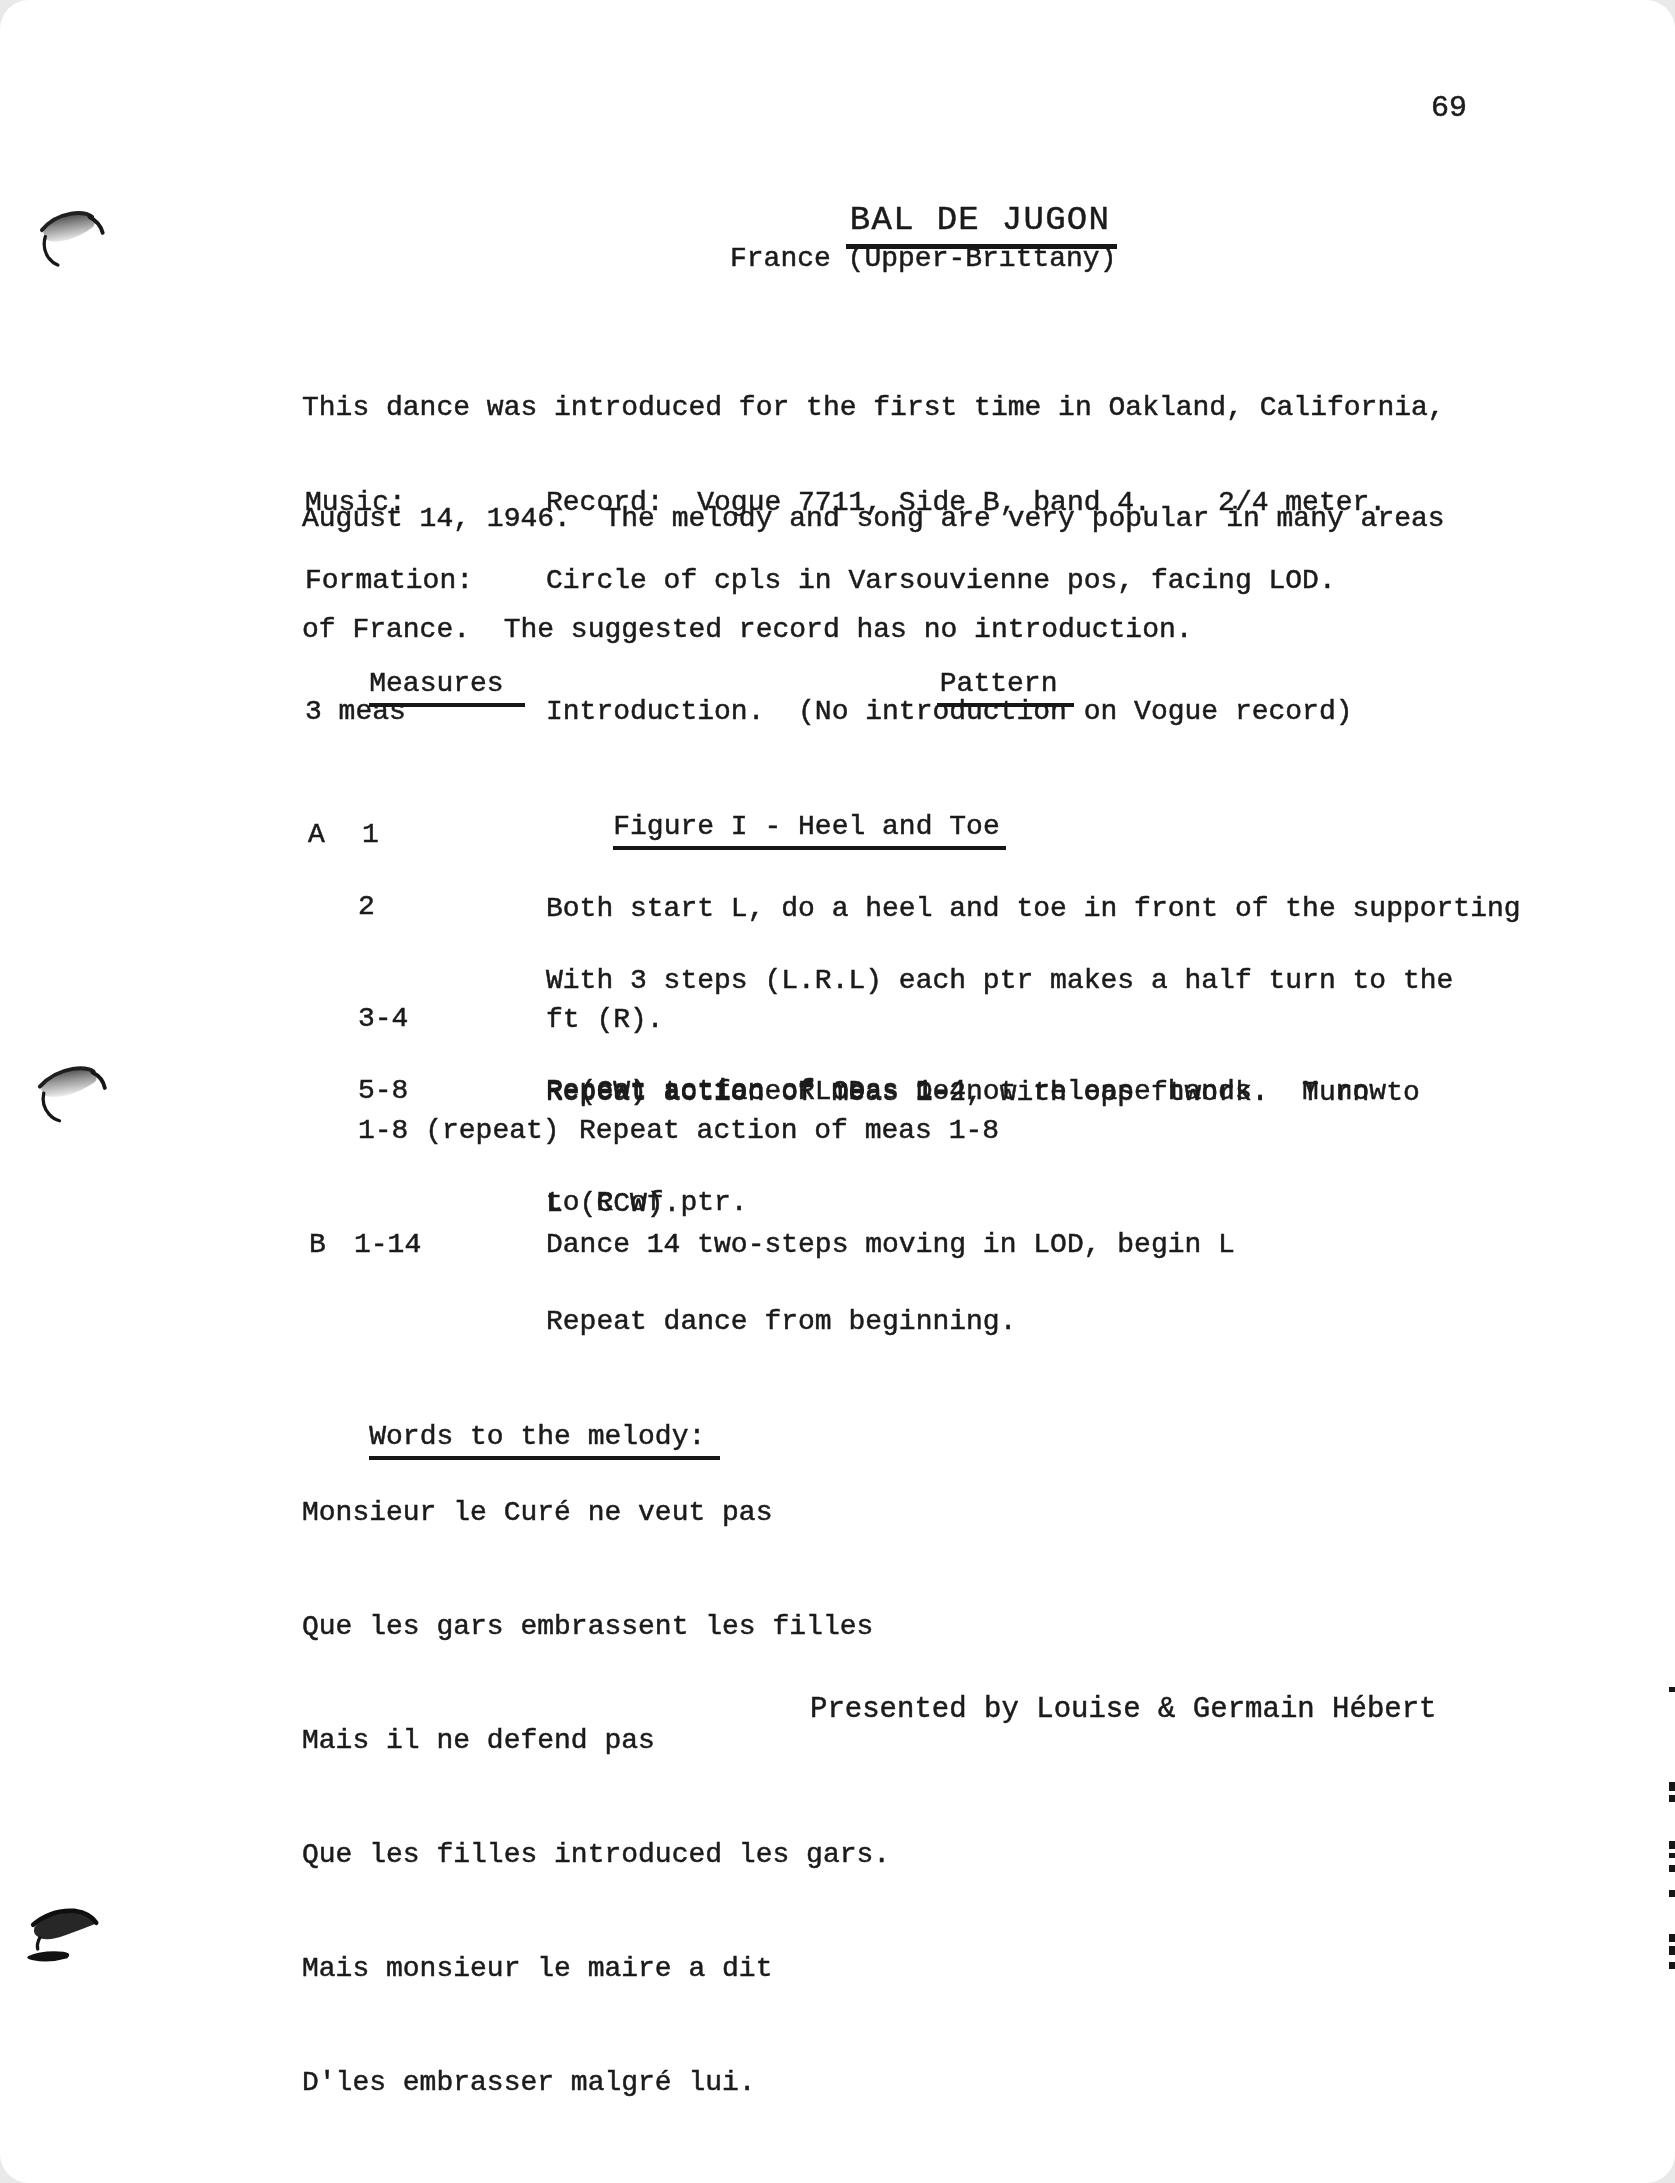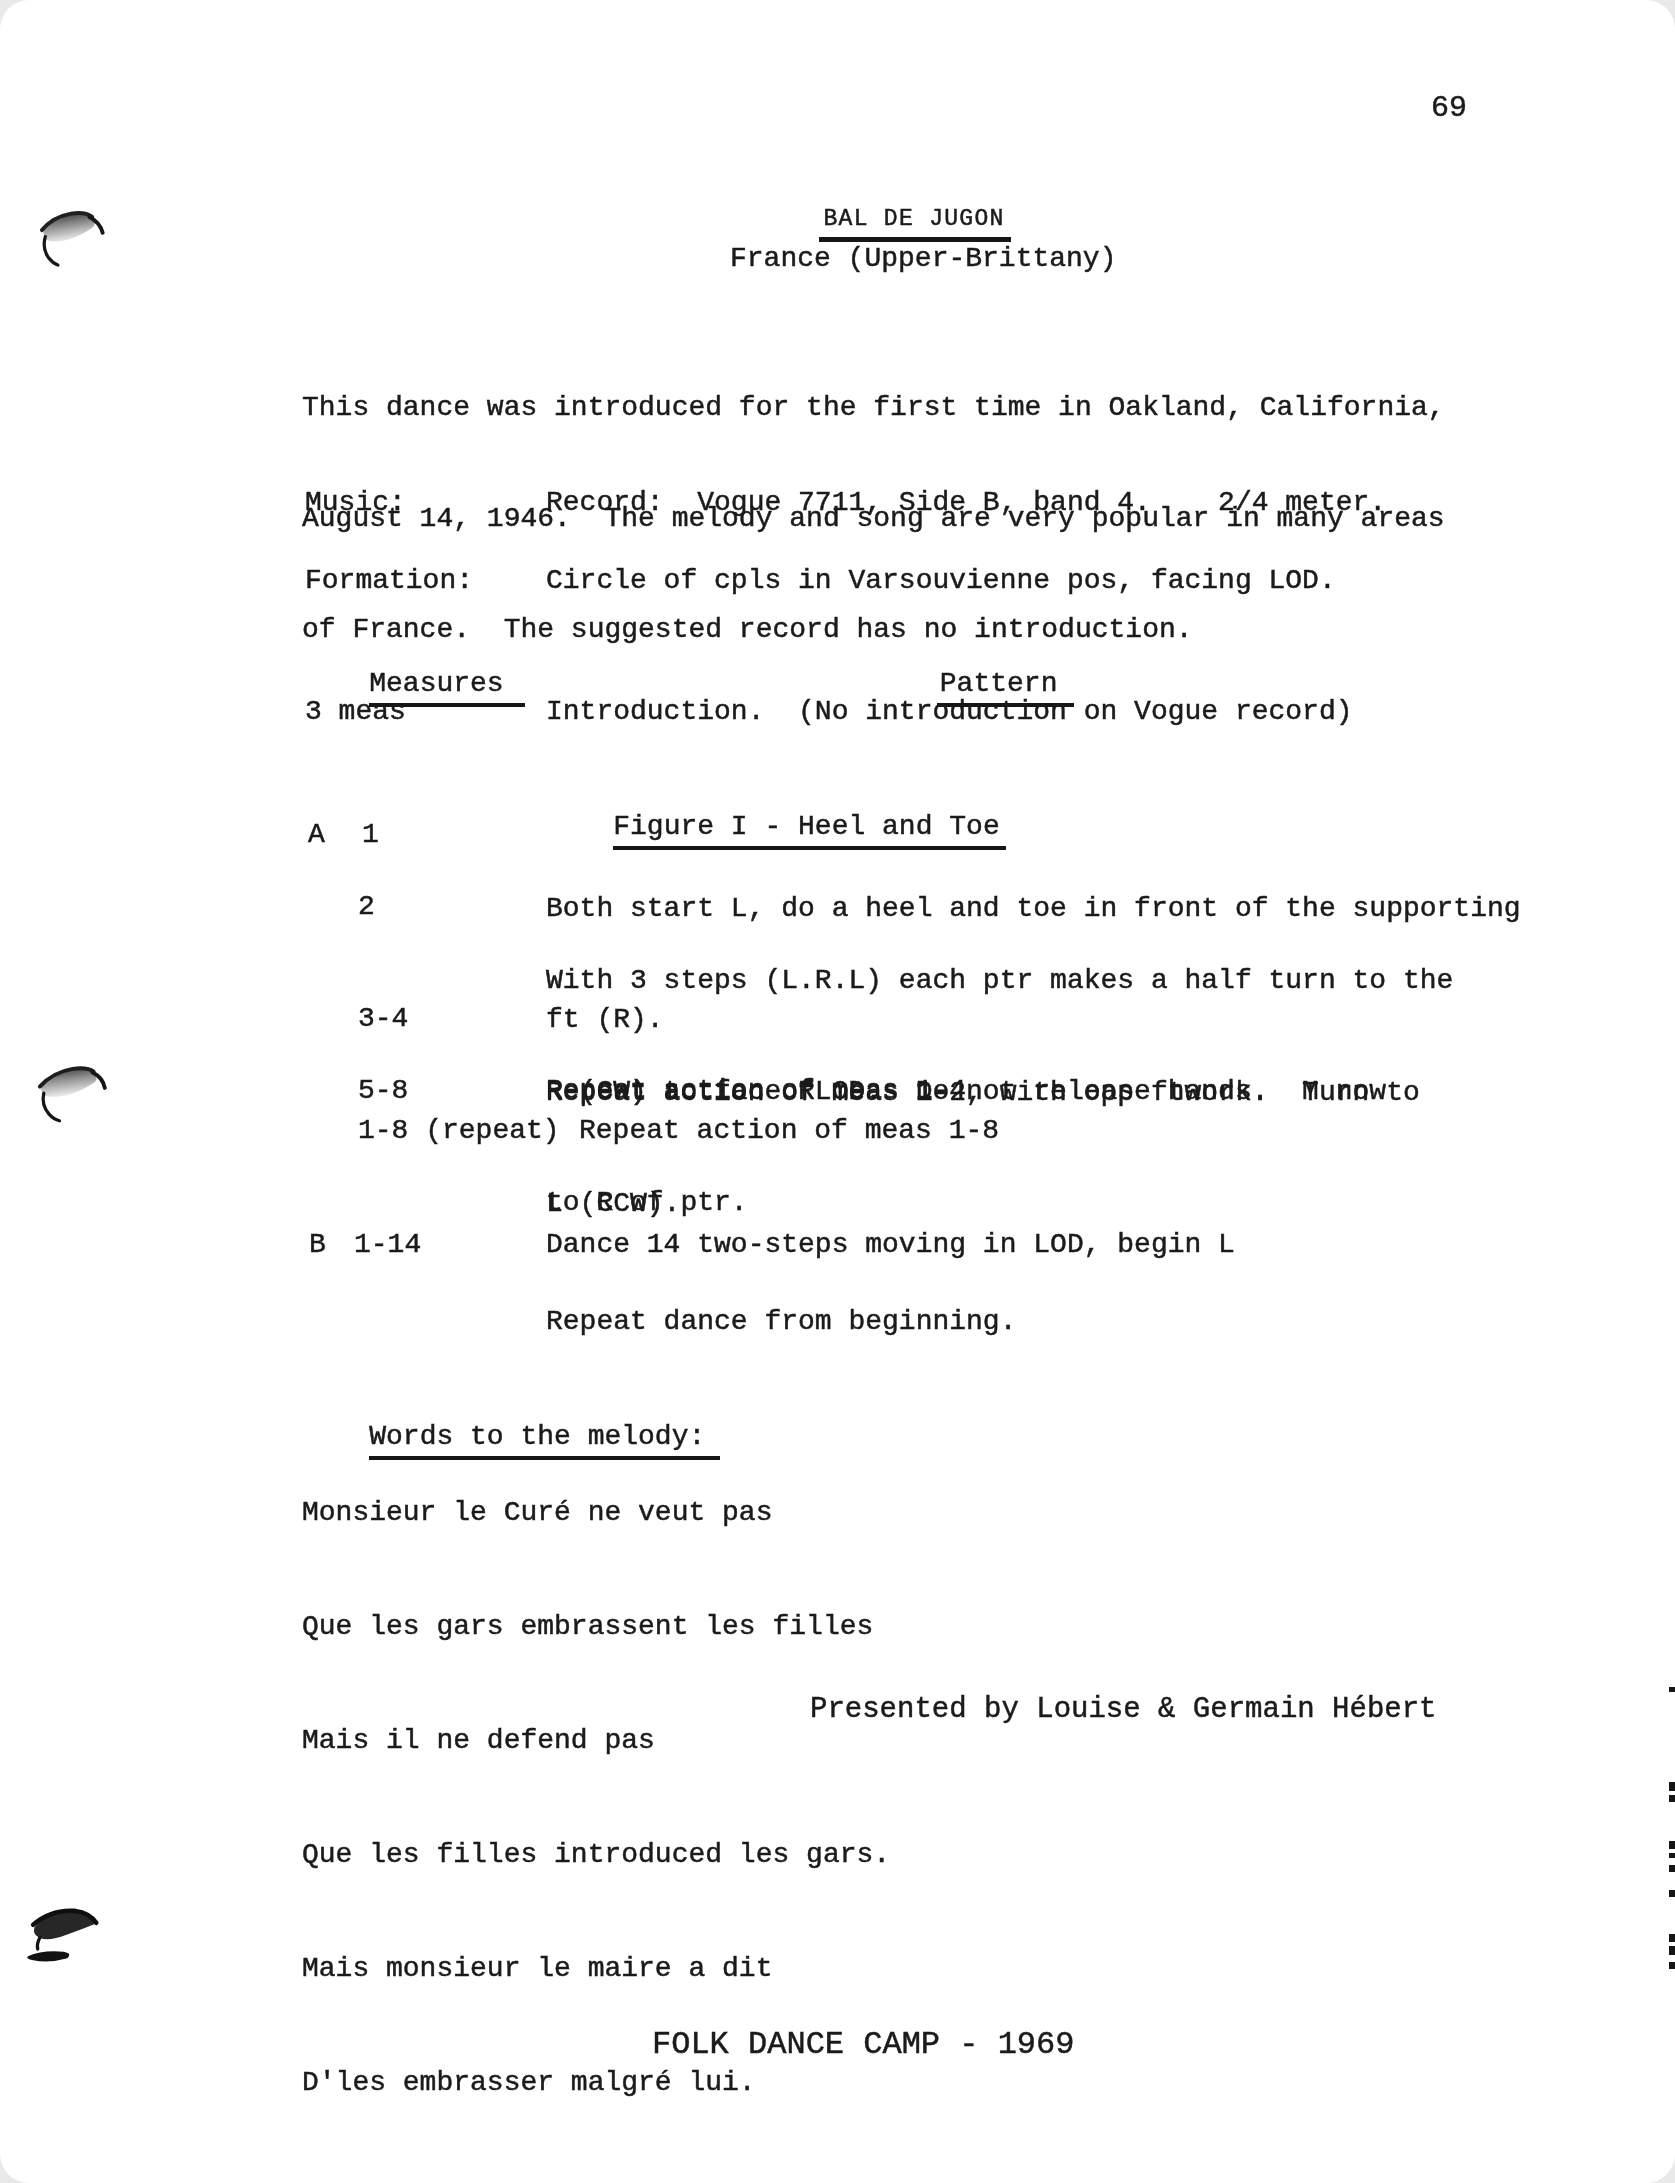--- a/index.html
+++ b/index.html
@@ -6,21 +6,21 @@
   .page{
     position:relative; width:1675px; height:2183px; background:#ffffff;
     font-family:"Liberation Mono","DejaVu Sans Mono",monospace;
     color:#1b1b1b; overflow:hidden;border-radius:29px;
     -webkit-text-stroke:0.5px #1b1b1b;
   }
   .t{position:absolute; white-space:pre; font-size:28px; line-height:37px; font-weight:400;}
   .t div{white-space:pre;}
   .lyr{line-height:38px;}
   .u{display:inline-block; border-bottom:4px solid #161616; padding-bottom:3.3px; line-height:1.12;}
-  .title{font-size:23px; letter-spacing:1.3px;text-align:center;}
+  .title{font-size:34px; letter-spacing:1.3px;text-align:center;}
   .title .u{border-bottom-width:5.3px; padding:0 6.6px 4.6px 4px;}
   .pgnum{font-size:30px;}
   .credit{font-size:29px;}
   .footer{font-size:32px;}
   .hdr-measures .u{padding-right:21px;}
   .hdr-pattern .u{padding-right:17px; padding-left:2.6px;}
   .fig-heading .u{padding-right:6.6px;}
   .words-heading .u{padding-right:14.5px;}
   .smudge{position:absolute;}
   .edge-mark{position:absolute; right:0; width:6px; background:#161616; display:block;}
@@ -104,21 +104,20 @@
     <div>Monsieur le Curé ne veut pas</div>
     <div>Que les gars embrassent les filles</div>
     <div>Mais il ne defend pas</div>
     <div>Que les filles introduced les gars.</div>
     <div>Mais monsieur le maire a dit</div>
     <div>D'les embrasser malgré lui.</div>
   </div>
 
   <div class="t credit" style="left:810px; top:1691px;">Presented by Louise &amp; Germain Hébert</div>
 
-  <div class="t footer" style="left:652px; top:2026px;">FOLK DANCE CAMP - 1969</div>
 
   <svg class="smudge" style="left:34px; top:209px;" width="74" height="62" viewBox="0 0 112 94">
     <defs>
       <linearGradient id="g1" x1="0" y1="0" x2="0.3" y2="1">
         <stop offset="0" stop-color="#2a2a2a"></stop>
           <stop offset="0.5" stop-color="#8f8f8f"></stop>
           <stop offset="1" stop-color="#eaeaea"></stop>
       </linearGradient>
     </defs>
     <path d="M14,36 Q18,16 44,10 Q72,3 88,13 Q95,19 90,27 Q72,41 50,47 Q26,53 17,45 Z" fill="url(#g1)"></path>

